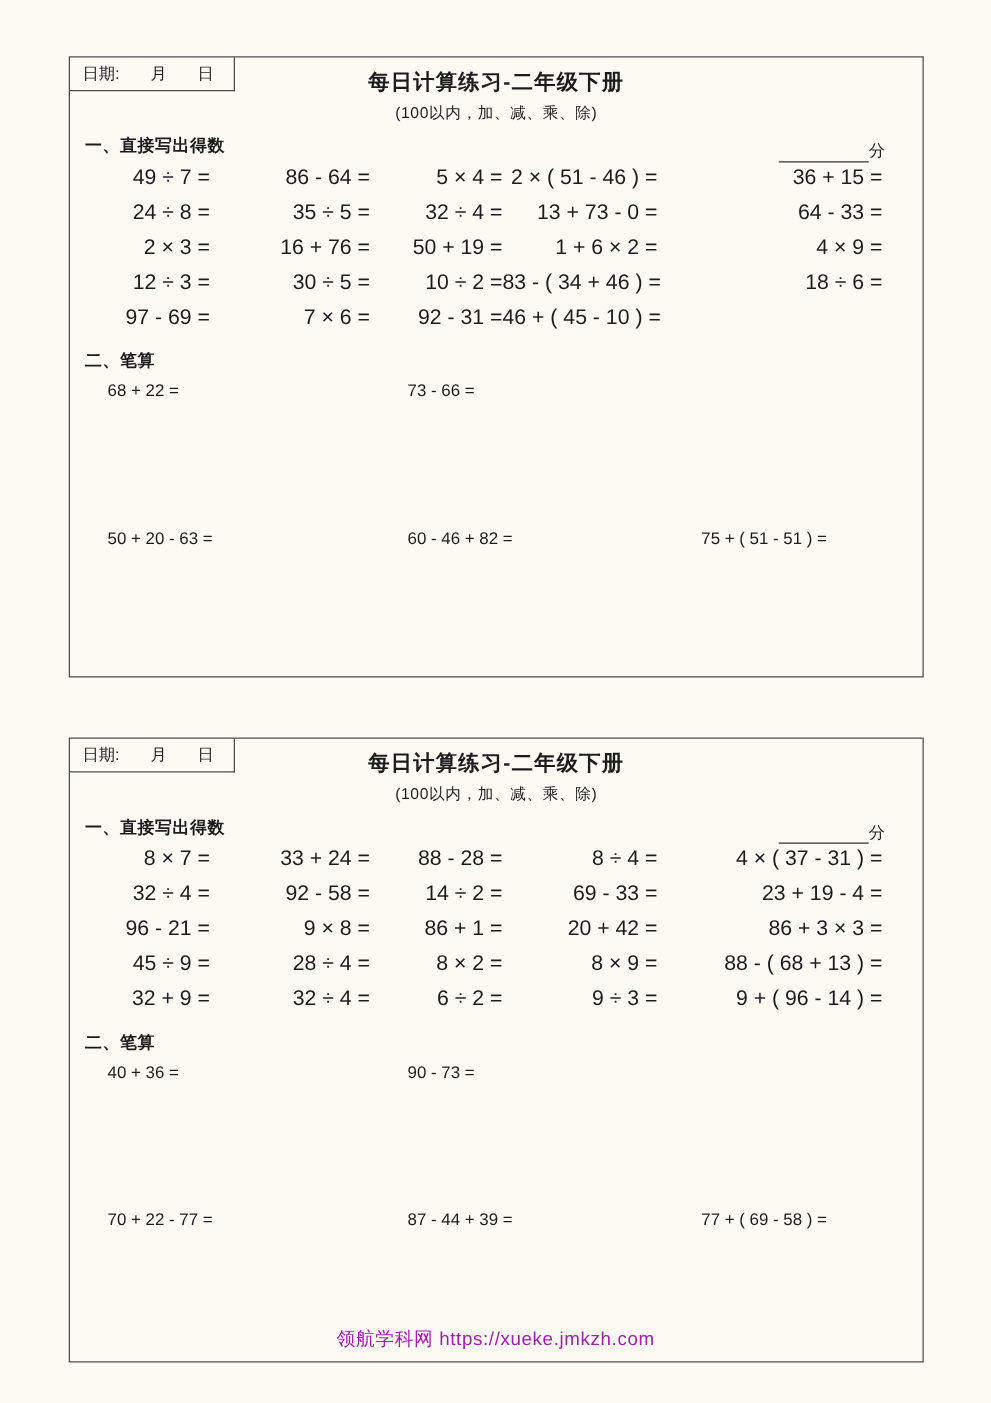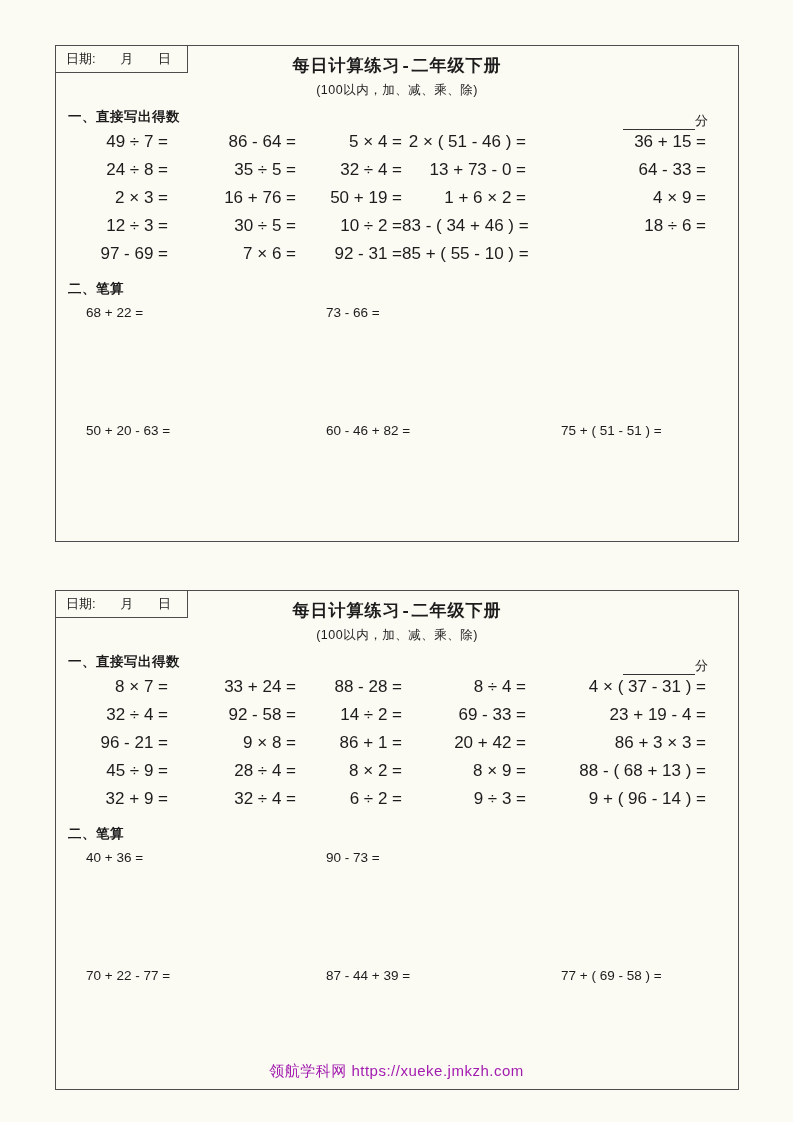--- a/index.html
+++ b/index.html
@@ -16,21 +16,20 @@
   #sheet2{top:590px;height:500px}
   .date-box{
     position:absolute;top:0;left:0;width:132px;height:27px;
     border-right:1px solid #4d4d4d;border-bottom:1px solid #4d4d4d;
     display:flex;align-items:center;justify-content:space-between;
     padding:0 16px 0 10px;box-sizing:border-box;font-size:13px;
   }
   .title{
     margin:8px 0 0;text-align:center;font-size:17px;font-weight:700;
     letter-spacing:1px;
-    font-family:Liberation Mono, monospace;
   }
   .subtitle{margin:5px 0 0;text-align:center;font-size:12.5px;letter-spacing:.5px}
   .score{position:absolute;top:66px;right:30px;font-size:13px}
   .score .blank{
     display:inline-block;width:72px;height:14px;vertical-align:bottom;
     border-bottom:1px solid #333;
   }
   .section{margin:9px 0 2px 12px;font-size:13.5px;font-weight:700;letter-spacing:.5px}
   .quick{
     display:grid;grid-template-columns:100px 128px 106px 124px 180px;
@@ -82,21 +81,21 @@
     <span class="q">1 + 6 × 2 =</span>
     <span class="q">4 × 9 =</span>
     <span class="q">12 ÷ 3 =</span>
     <span class="q">30 ÷ 5 =</span>
     <span class="q">10 ÷ 2 =</span>
     <span class="q">83 - ( 34 + 46 ) =</span>
     <span class="q">18 ÷ 6 =</span>
     <span class="q">97 - 69 =</span>
     <span class="q">7 × 6 =</span>
     <span class="q">92 - 31 =</span>
-    <span class="q">85 + ( 55 - 10 ) =</span>
+    <span class="q">46 + ( 45 - 10 ) =</span>
   </div>
 
   <div class="section sec2">二、笔算</div>
   <div class="written">
     <span>68 + 22 =</span>
     <span>73 - 66 =</span>
   </div>
   <div class="written w2">
     <span>50 + 20 - 63 =</span>
     <span>60 - 46 + 82 =</span>

